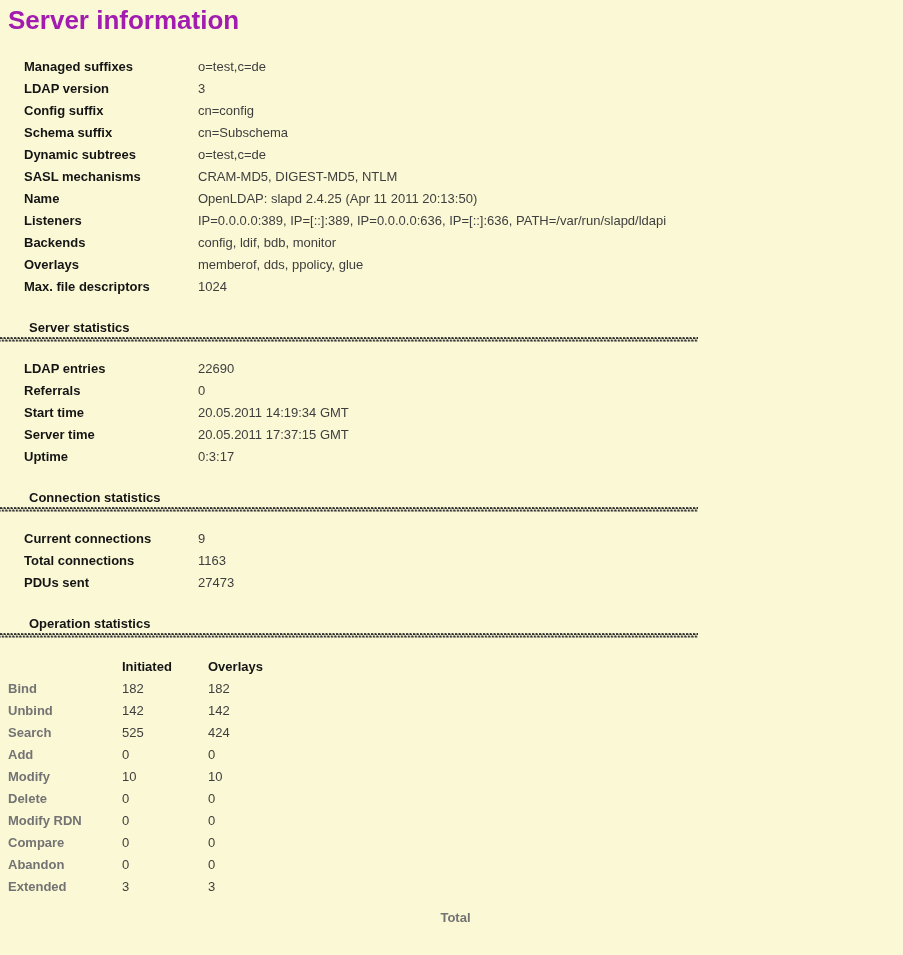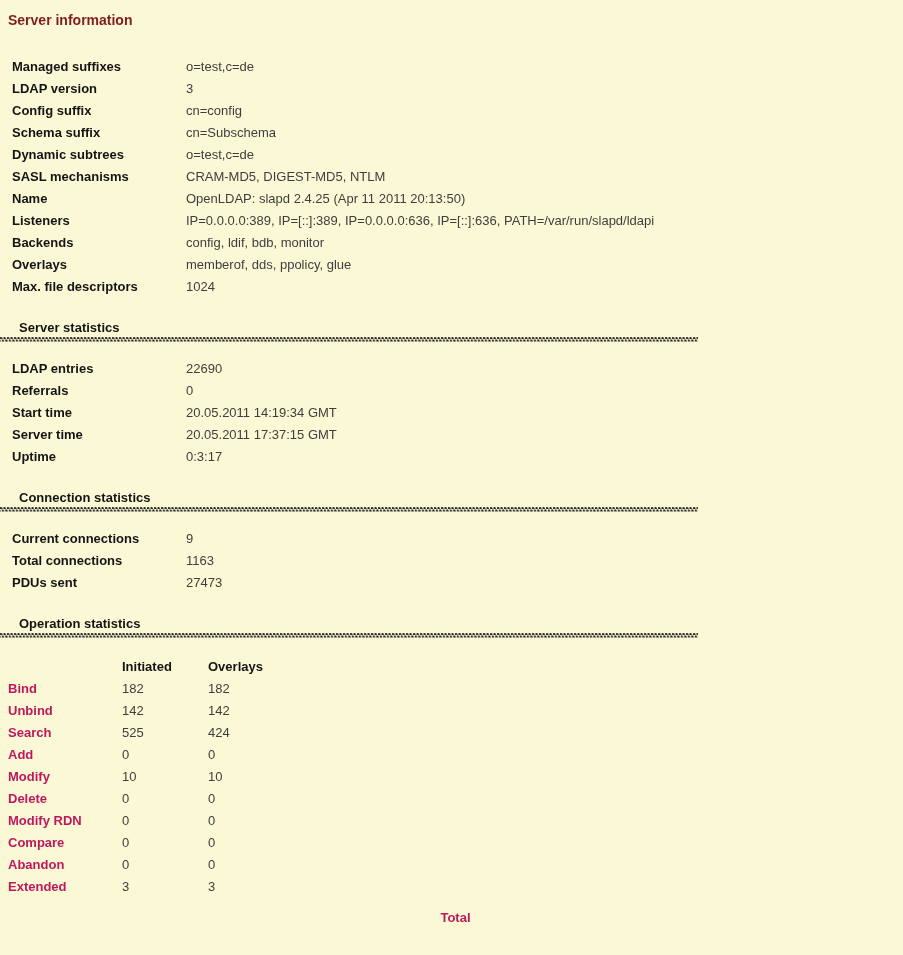--- a/index.html
+++ b/index.html
@@ -5,54 +5,54 @@
   html, body {
     margin: 0; padding: 0;
     width: 903px; height: 955px;
     background: #FBF8D6;
     font-family: "Liberation Sans", sans-serif;
     font-size: 13px;
     color: #3E3E3E;
     overflow: hidden;
   }
   h1.page-title {
-    font-size: 14px;
+    font-size: 26px;
     line-height: 21px;
     margin: 10px 8px 0 8px;
-    color: #7f1d1d;
+    color: #a21caf;
     font-weight: 700;
   }
-  .rows { margin-left: 12px; }
+  .rows { margin-left: 24px; }
   .rows.info { margin-top: 24px; }
   .rows.stats { margin-top: 15px; }
   .kvrow { display: flex; height: 22px; align-items: center; }
   .k { flex: 0 0 174px; font-weight: 700; color: #141414; white-space: nowrap; }
   .v { white-space: nowrap; }
   h2.section-title {
     font-size: 13px;
     line-height: 16px;
     font-weight: 700;
     color: #141414;
     margin: 23px 0 0 0;
-    padding-left: 19px;
+    padding-left: 29px;
   }
   .dotline {
     width: 698px;
     height: 5px;
     margin-top: 1px;
     background-image:
       radial-gradient(circle at 1.2px 1.2px, #2E2E2E 1px, rgba(0,0,0,0) 1.3px),
       radial-gradient(circle at 1.2px 1.2px, #2E2E2E 1px, rgba(0,0,0,0) 1.3px);
     background-size: 3.5px 5px, 3.5px 5px;
     background-position: 0 0, 1.75px 2.5px;
   }
   .optable { margin-left: 8px; }
   .oprow { display: flex; height: 22px; align-items: center; }
   .oprow.head { margin-top: 17px; }
-  .op-label { flex: 0 0 114px; font-weight: 700; color: #be185d; white-space: nowrap; }
+  .op-label { flex: 0 0 114px; font-weight: 700; color: #737373; white-space: nowrap; }
   .op-cell { flex: 0 0 86px; white-space: nowrap; }
   .op-col-head { font-weight: 700; color: #141414; }
   .oprow.total { margin-top: 13px; flex-direction: column; }
 </style>
 </head>
 <body>
 
 <main>
 
   <h1 class="page-title">Server information</h1>

